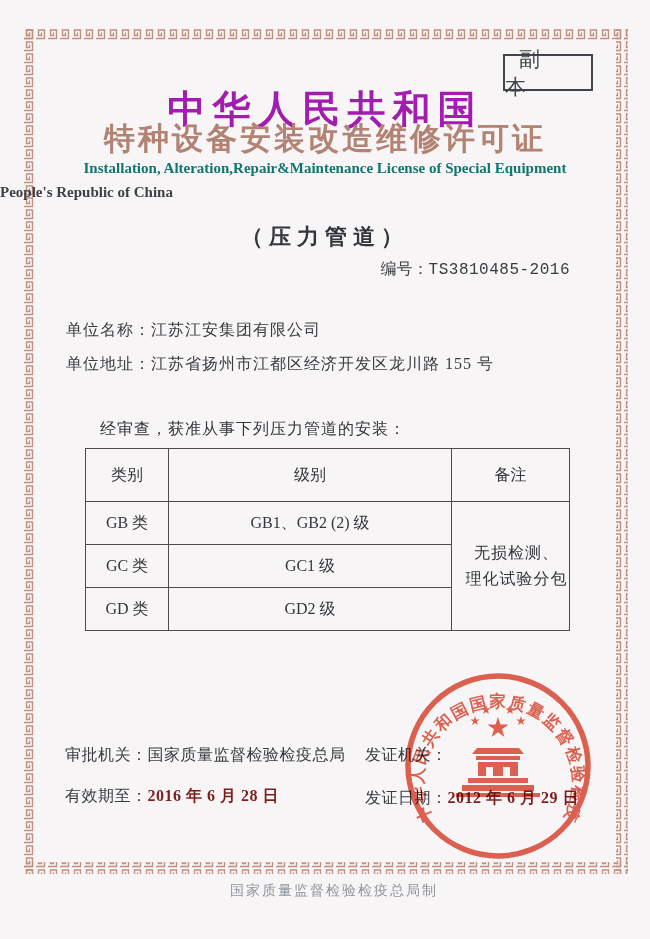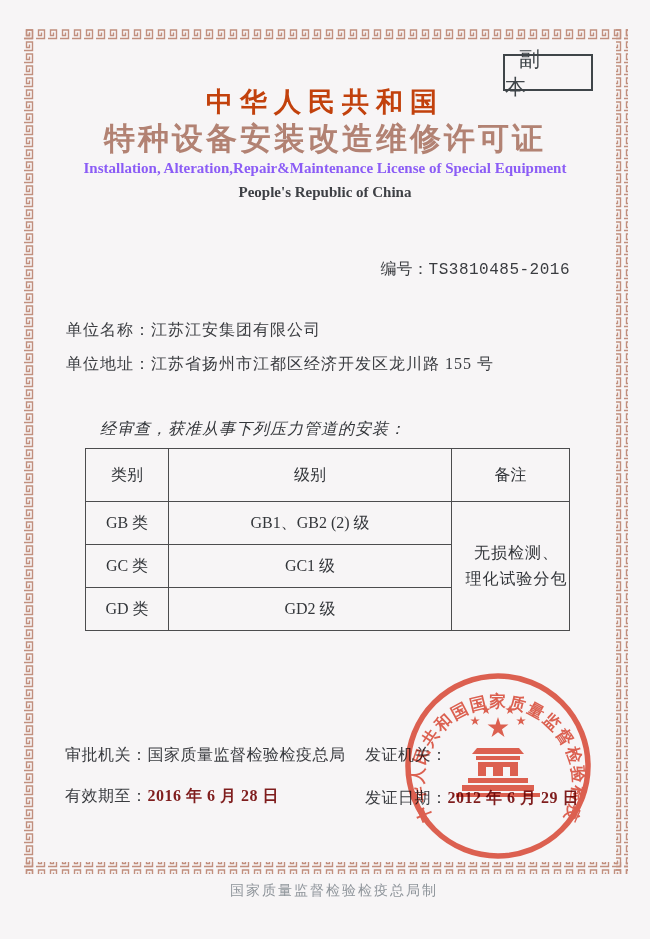--- a/index.html
+++ b/index.html
@@ -20,54 +20,54 @@
     width: 90px; height: 37px;
     border: 2.5px solid #3f4549;
     color: #3f4549;
     font-family: "Liberation Sans", "DejaVu Sans", sans-serif;
     font-weight: normal; font-size: 21px;
     display: flex; align-items: center; justify-content: center;
     letter-spacing: 14px; text-indent: 14px;
   }
   .title-cn1 {
     position: absolute; top: 84px; left: 0; width: 100%;
-    text-align: center; color: #c2410c;
+    text-align: center; color: #a21caf;
     font-family: Liberation Mono, monospace;
-    font-weight: bold; font-size: 27px; letter-spacing: 7px;
+    font-weight: bold; font-size: 38px; letter-spacing: 7px;
   }
   .title-cn2 {
     position: absolute; top: 118px; left: 0; width: 100%;
     text-align: center; color: #b28273;
     font-family: "Liberation Sans", "DejaVu Sans", sans-serif;
     font-weight: bold; font-size: 31px; letter-spacing: 3px;
   }
   .title-en1 {
     position: absolute; top: 160px; left: 0; width: 100%;
-    text-align: center; color: #8b5cf6;
+    text-align: center; color: #0f766e;
     font-weight: bold; font-size: 15px;
   }
   .title-en2 {
     position: absolute; top: 184px; left: 0; width: 100%;
-    text-align: center; color: #3e4045;
+    text-align: left; color: #3e4045;
     font-weight: bold; font-size: 15px;
   }
   .subtitle {
     position: absolute; top: 222px; left: 0; width: 100%;
     text-align: center; color: #33363a;
     font-size: 22px; font-weight: bold; letter-spacing: 6px;
   }
   .license-no {
     position: absolute; top: 259px; right: 80px;
     color: #3a3c40; font-size: 16px;
   }
   .license-no .num { font-family: "Liberation Mono", "DejaVu Sans Mono", monospace; font-size: 16px; letter-spacing: 0.5px; }
   .info-line { position: absolute; left: 66px; color: #3a3c40; font-size: 16px; letter-spacing: 1px; }
   .info-name { top: 320px; }
   .info-addr { top: 354px; }
-  .intro-line { position: absolute; left: 100px; top: 419px; color: #33363a; font-size: 16px; letter-spacing: 1px; font-style: italic; }
+  .intro-line { position: absolute; left: 100px; top: 419px; color: #33363a; font-size: 16px; letter-spacing: 1px; }
   table.perm {
     position: absolute; left: 85px; top: 448px;
     width: 484px; border-collapse: collapse; table-layout: fixed;
     color: #33363a; font-size: 16px;
   }
   table.perm th, table.perm td {
     border: 1.6px solid #4c4c4e;
     text-align: center; vertical-align: middle;
     font-weight: normal;
   }
@@ -106,20 +106,21 @@
   </svg>
 
   <div class="badge">
     <span>副 本</span>
   </div>
 
   <div class="title-cn1">中华人民共和国</div>
   <div class="title-cn2">特种设备安装改造维修许可证</div>
   <div class="title-en1">Installation, Alteration,Repair&amp;Maintenance License of Special Equipment</div>
   <div class="title-en2">People's Republic of China</div>
+  <div class="subtitle">（压力管道）</div>
 
   <div class="license-no">
     <span>编号：</span><span class="num">TS3810485-2016</span>
   </div>
 
   <div class="info-line info-name">
     <span>单位名称：</span><span>江苏江安集团有限公司</span>
   </div>
   <div class="info-line info-addr">
     <span>单位地址：</span><span>江苏省扬州市江都区经济开发区龙川路 155 号</span>

